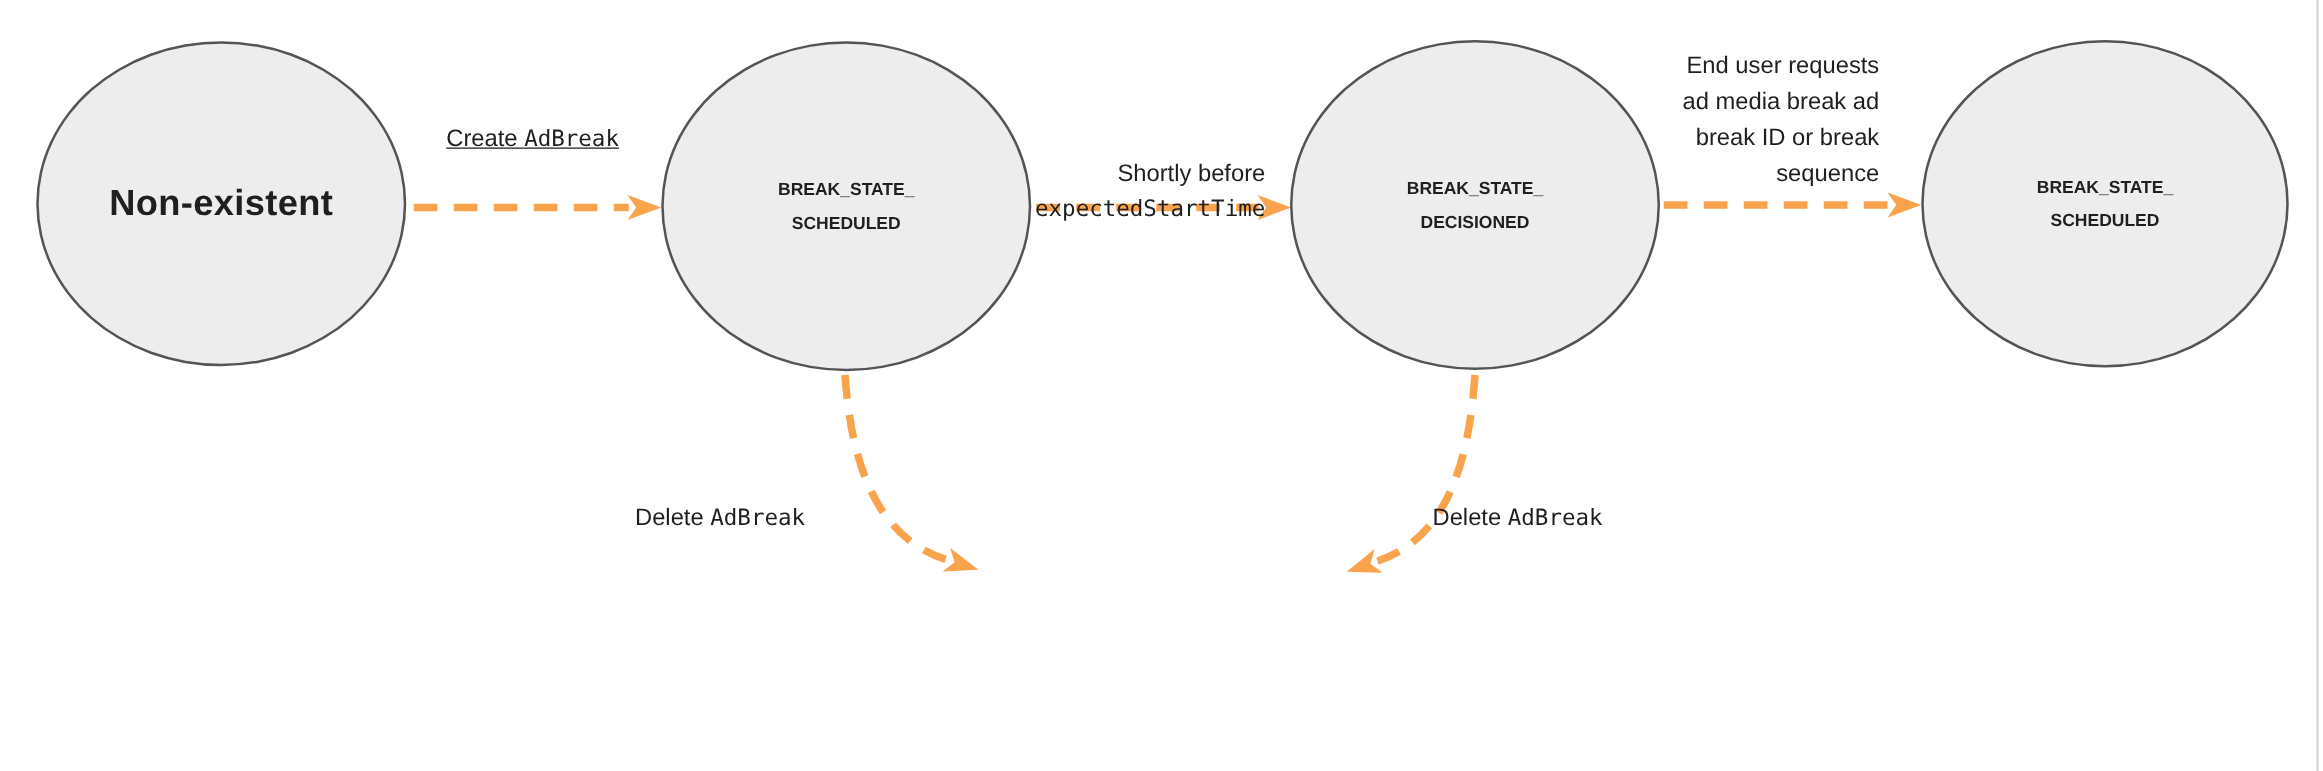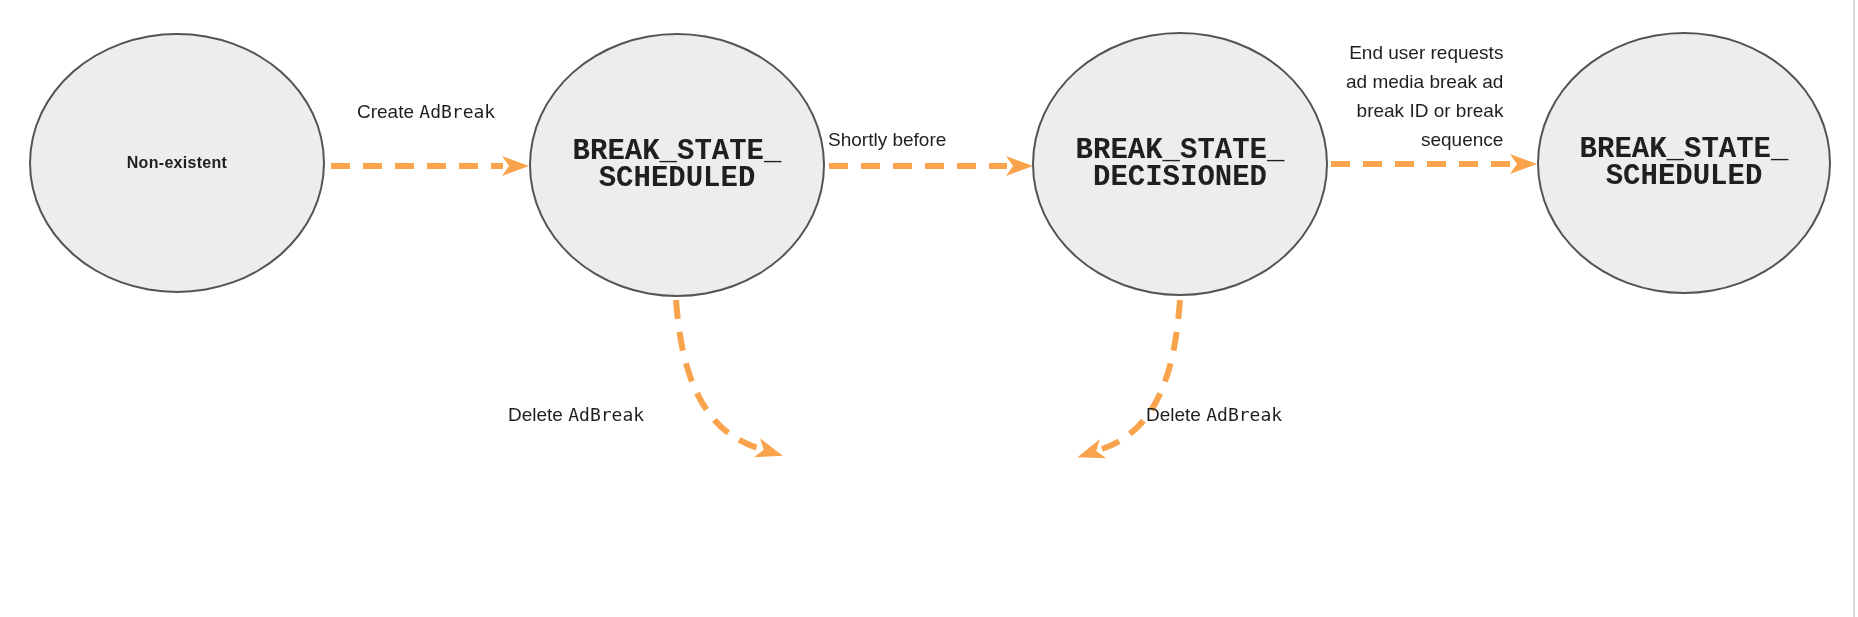--- a/index.html
+++ b/index.html
@@ -40,47 +40,47 @@
     border-radius: 50%;
     background: var(--node-fill, #ededed);
     border: 2px solid var(--node-border, #545454);
     display: flex;
     align-items: center;
     justify-content: center;
     text-align: center;
   }
   .node-label-sans {
     font-weight: bold;
-    font-size: 16px;
+    font-size: 29px;
     letter-spacing: 0.3px;
     color: var(--text, #1f1f1f);
   }
   .node-label-mono {
-    font-family: Liberation Mono, monospace;
+    font-family: Liberation Sans, sans-serif;
     font-weight: bold;
-    font-size: 29px;
+    font-size: 14px;
     line-height: 27px;
     color: var(--text, #1f1f1f);
   }
   .mline { display: block; }
   .edge-label {
     position: absolute;
     font-size: 19px;
     line-height: 24px;
     color: var(--text, #1f1f1f);
     white-space: nowrap;
     text-align: right;
   }
   .edge-label .code {
     font-family: "DejaVu Sans Mono", monospace;
     font-size: 18px;
   }
   .edge-label .line { display: block; }
   #label-shortly { top: 86px; left: 828px; line-height: 28px; margin-top: 40px; }
-  #label-create  { top: 100px; left: 357px; }
+  #label-create  { top: 100px; left: 357px; text-decoration: underline; }
   #label-enduser { top: 38px; left: 1346px; line-height: 29px; }
   #label-delete-left  { top: 403px; left: 508px; }
   #label-delete-right { top: 403px; left: 1146px; }
   #node-non-existent { left: 29px;   top: 33px; width: 296px; height: 260px; }
   #node-scheduled    { left: 529px;  top: 33px; width: 296px; height: 264px; }
   #node-decisioned   { left: 1032px; top: 32px; width: 296px; height: 264px; }
   #node-complete     { left: 1537px; top: 32px; width: 294px; height: 262px; }
   #node-deleted      { left: 783px;  top: 323px; width: 294px; height: 265px; }
   .page-edge {
     position: absolute;
@@ -134,20 +134,21 @@
     </span>
   </div>
 
 
   <div class="edge-label" id="label-create">
     <span>Create </span><span class="code">AdBreak</span>
   </div>
 
   <div class="edge-label" id="label-shortly">
     <span class="line">Shortly before</span>
+    <span class="line code">expectedStartTime</span>
   </div>
 
   <div class="edge-label" id="label-enduser">
     <span class="line">End user requests</span>
     <span class="line">ad media break ad</span>
     <span class="line">break ID or break</span>
     <span class="line">sequence</span>
   </div>
 
   <div class="edge-label" id="label-delete-left">

